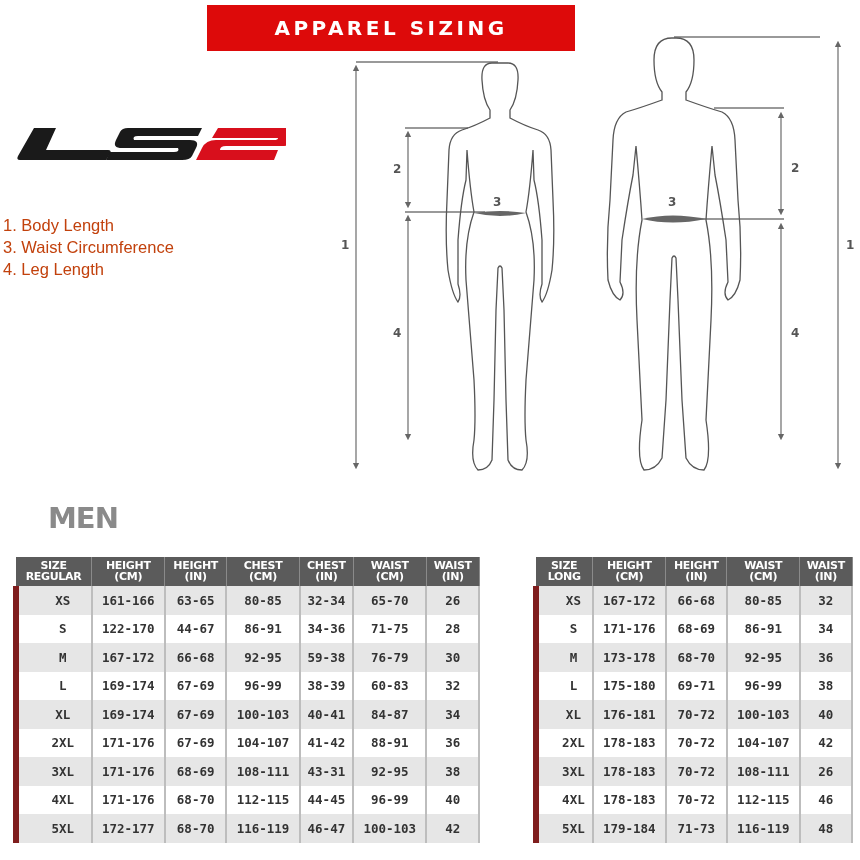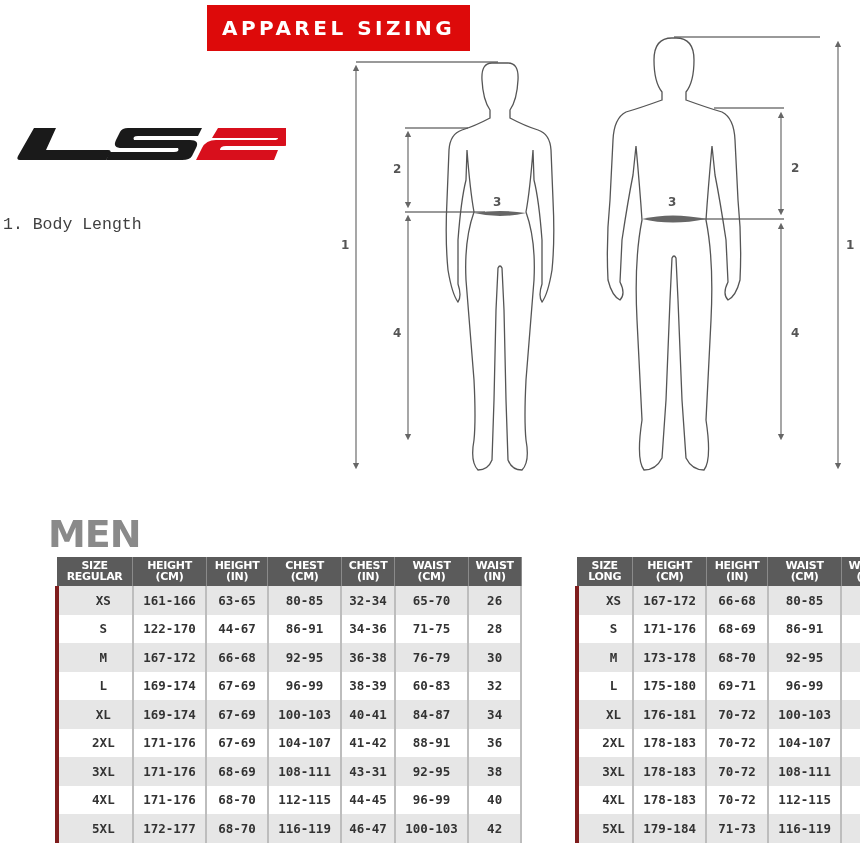--- a/index.html
+++ b/index.html
@@ -1,27 +1,27 @@
 <!DOCTYPE html>
 <html><head>
 <meta charset="utf-8">
 <style>
   html,body{margin:0;padding:0;background:#fff;}
   body{width:860px;height:860px;position:relative;overflow:hidden;font-family:"DejaVu Sans",sans-serif;}
-  .banner{position:absolute;left:207px;top:5px;width:263px;height:46px;background:#dd0a0a;display:flex;align-items:center;justify-content:center;}
+  .banner{position:absolute;left:207px;top:5px;width:368px;height:46px;background:#dd0a0a;display:flex;align-items:center;justify-content:center;}
   .banner span{color:#fff;font-family:"DejaVu Sans",sans-serif;font-weight:bold;font-size:20px;letter-spacing:3.5px;}
   .logo{position:absolute;left:16px;top:124px;width:270px;height:40px;}
   .legend{position:absolute;left:3px;top:214px;}
-  .legend div{font-family:Liberation Mono, monospace;font-size:16.5px;color:#404040;line-height:22px;white-space:nowrap;}
+  .legend div{font-family:Liberation Sans, sans-serif;font-size:16.5px;color:#c2410c;line-height:22px;white-space:nowrap;}
   .figures{position:absolute;left:0;top:0;width:860px;height:480px;pointer-events:none;}
-  .men{position:absolute;left:48px;top:512px;font-family:"DejaVu Sans",sans-serif;font-weight:bold;font-size:38px;color:#8a8a8a;letter-spacing:-1px;}
-  table.sz{position:absolute;border-collapse:collapse;font-family:"DejaVu Sans Mono",monospace;margin-left:42px;}
+  .men{position:absolute;left:48px;top:501px;font-family:"DejaVu Sans",sans-serif;font-weight:bold;font-size:29px;color:#8a8a8a;letter-spacing:-1px;}
+  table.sz{position:absolute;border-collapse:collapse;font-family:"DejaVu Sans Mono",monospace;}
   table.sz th{background:#5b5b5b;color:#fff;font-family:"DejaVu Sans",sans-serif;font-weight:bold;font-size:11px;line-height:10.5px;height:29px;padding:0;text-align:center;letter-spacing:-0.3px;border-right:1px solid #8a8a8a;}
   table.sz td{font-size:12.5px;color:#333;text-align:center;height:28.5px;padding:0;border-right:2px solid #bdbdbd;font-weight:bold;}
-  table.sz td:first-child{border-left:4px solid #7f1d1d;padding-left:16px;}
+  table.sz td:first-child{border-left:6px solid #7f1d1d;padding-left:16px;}
   table.sz tr:nth-child(odd) td{background:#e6e6e6;}
   table.sz tr:nth-child(even) td{background:#fff;}
   .t-regular{left:13px;top:557px;width:467px;}
   .t-long{left:533px;top:557px;width:320px;}
 </style>
 </head>
 <body>
 
 <div class="banner">
   <span>APPAREL SIZING</span>
@@ -31,20 +31,22 @@
 
   <path d="M18 4 L40 4 L30 26 L92 26 Q96 26 94 30 L90 36 L4 36 Q0 36 2 32 Z" fill="#1a1a1a"></path>
 
   <path d="M112 4 L186 4 L182 12 L122 12 Q116 12 118 16 L174 16 Q184 16 180 24 L176 32 Q174 36 166 36 L90 36 L94 28 L158 28 Q164 28 162 24 L106 24 Q96 24 100 16 L104 8 Q106 4 112 4 Z" fill="#1a1a1a"></path>
 
   <path d="M202 4 L276 4 Q284 4 280 12 L278 16 Q276 22 266 22 L210 22 Q204 22 204 26 L262 26 L258 36 L180 36 L186 24 Q190 16 200 16 L258 16 Q262 16 262 14 L196 14 Z" fill="#d80f1c"></path>
 </svg>
 
 <div class="legend">
   <div>1. Body Length</div>
+  <div>3. Waist Circumference</div>
+  <div>4. Leg Length</div>
 </div>
 
 <svg class="figures" viewBox="0 0 860 480">
   <defs>
     <marker id="ah" viewBox="0 0 10 10" refX="5" refY="5" markerWidth="5" markerHeight="6" orient="auto-start-reverse">
       <path d="M0 0 L10 5 L0 10 Z" fill="#666"></path>
     </marker>
   </defs>
   <g stroke="#555" stroke-width="1.3" fill="none">
 
@@ -134,21 +136,21 @@
         <td>86-91</td>
         <td>34-36</td>
         <td>71-75</td>
         <td>28</td>
       </tr>
       <tr>
         <td>M</td>
         <td>167-172</td>
         <td>66-68</td>
         <td>92-95</td>
-        <td>36-38</td>
+        <td>59-38</td>
         <td>76-79</td>
         <td>30</td>
       </tr>
       <tr>
         <td>L</td>
         <td>169-174</td>
         <td>67-69</td>
         <td>96-99</td>
         <td>38-39</td>
         <td>60-83</td>

